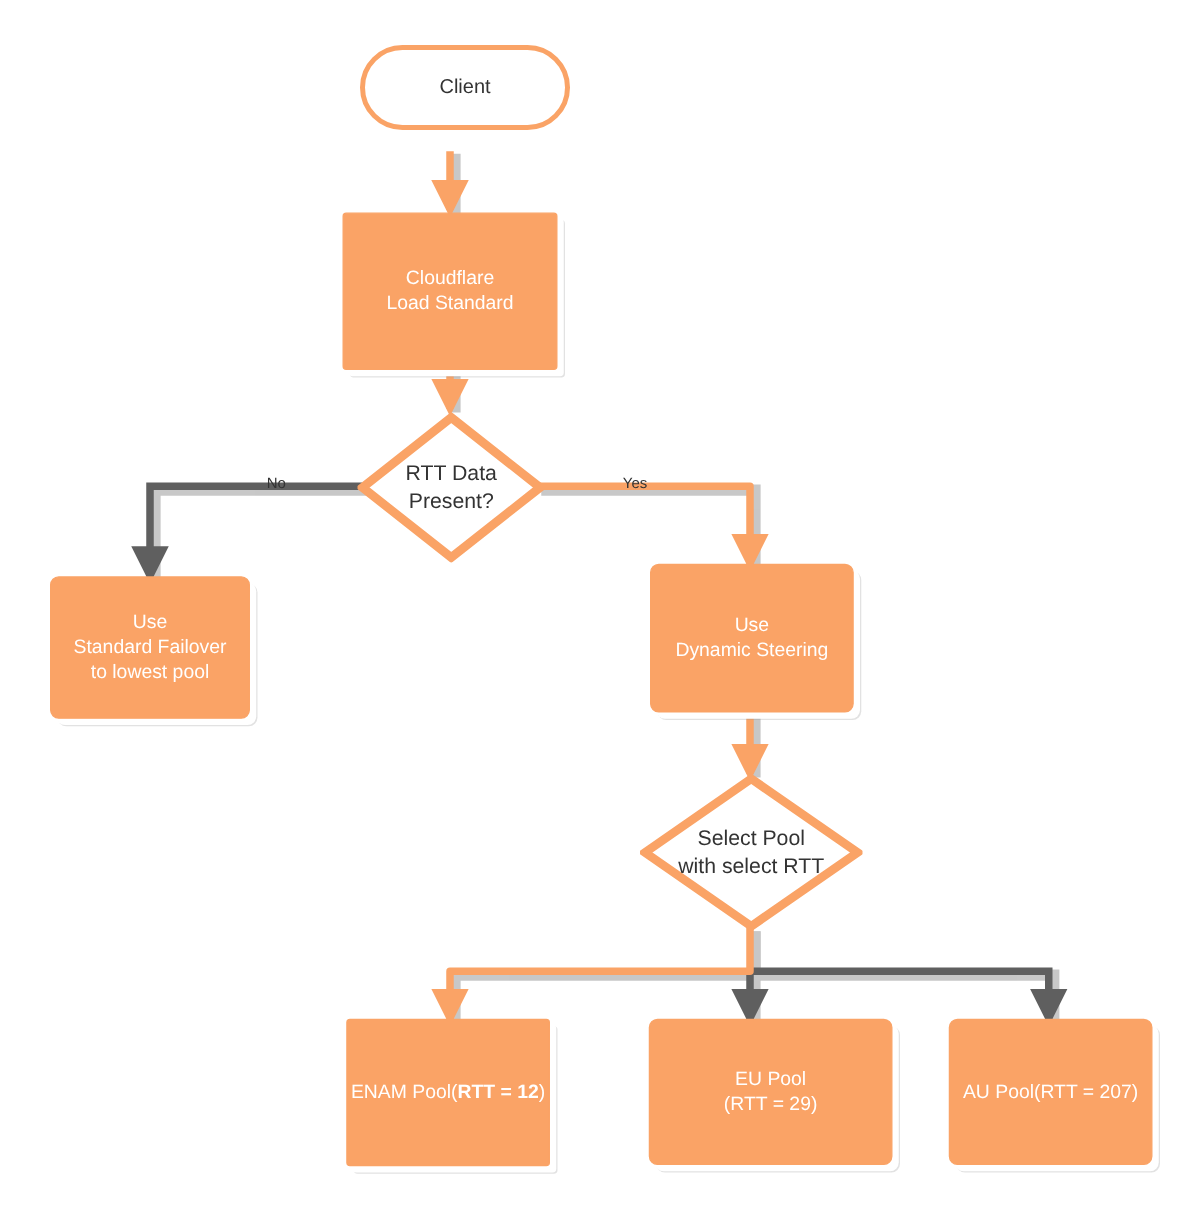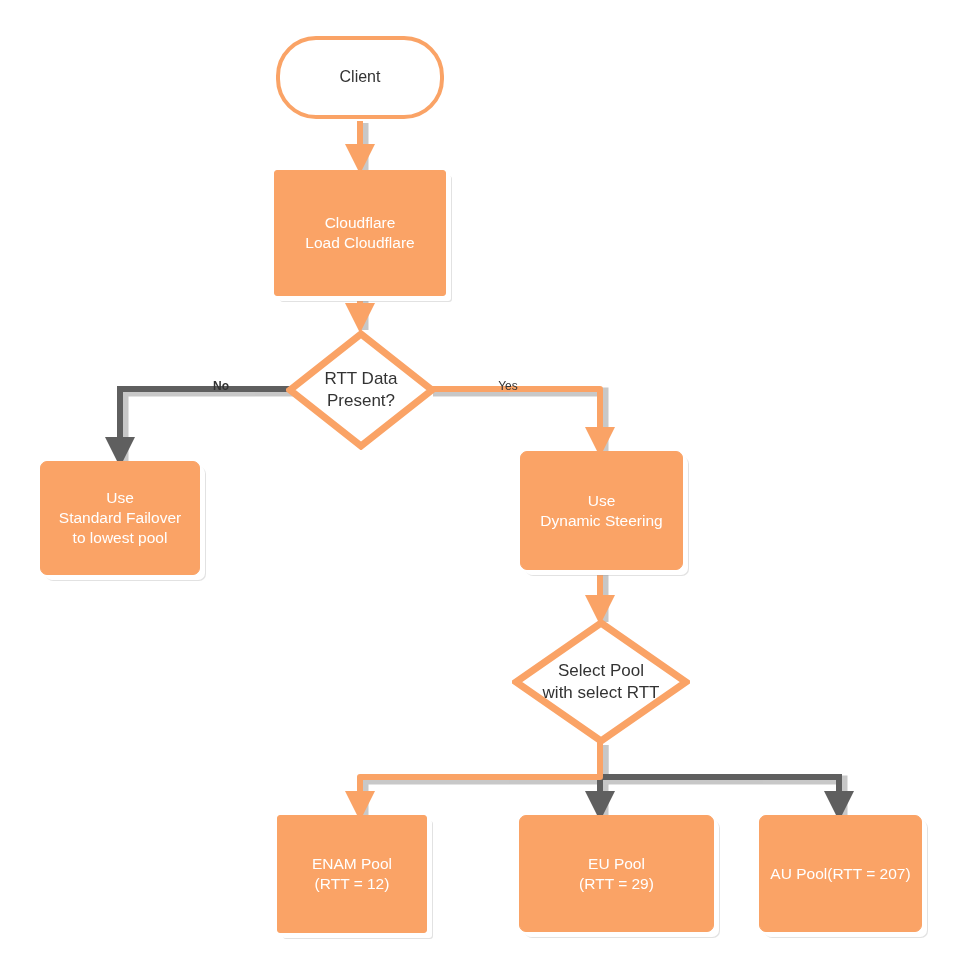--- a/index.html
+++ b/index.html
@@ -83,21 +83,21 @@
     position: absolute;
     z-index: 6;
     font-size: 12px;
     color: #333333;
     background: rgba(232,232,232,0.0);
     padding: 1px 3px;
     text-align: center;
     line-height: 1.1;
   }
   .bold {
-    font-weight: normal;
+    font-weight: bold;
   }
   .thin {
     font-weight: normal;
   }
 </style>
 </head>
 <body>
 
 <div id="canvas">
 
@@ -130,42 +130,42 @@
 
     <g stroke="#faa366" stroke-width="6" fill="none" stroke-linejoin="round">
       <path d="M 360 121 L 360 168" marker-end="url(#arrow-orange)"></path>
       <path d="M 360 296 L 360 327" marker-end="url(#arrow-orange)"></path>
       <path d="M 430 389 L 600 389 L 600 451" marker-end="url(#arrow-orange)"></path>
       <path d="M 600 570 L 600 619" marker-end="url(#arrow-orange)"></path>
       <path d="M 600 742 L 600 777 L 360 777 L 360 815" marker-end="url(#arrow-orange)"></path>
     </g>
   </svg>
 
-  <div class="node node-stadium" style="left:276px; top:36px; width:168px; height:83px;">
+  <div class="node node-stadium" style="left:288px; top:36px; width:168px; height:68px;">
     <span>Client</span>
   </div>
 
   <div class="node node-box sharp" style="left:274px; top:170px; width:172px; height:126px; flex-direction:column;">
     <span>Cloudflare</span>
-    <span>Load Cloudflare</span>
+    <span>Load Standard</span>
   </div>
 
   <div class="node-diamond-wrap" style="left:286px; top:330px; width:150px; height:120px;">
     <svg class="diamond-shape" viewBox="0 0 150 120">
       <polygon points="75,4 146,60 75,116 4,60" fill="#ffffff" stroke="#faa366" stroke-width="7"></polygon>
     </svg>
     <div class="diamond-label">
       <div>
         <div>RTT Data</div>
         <div>Present?</div>
       </div>
     </div>
   </div>
 
-  <div class="edge-label" style="left:203px; top:379px; width:30px;font-weight:bold;">No</div>
+  <div class="edge-label" style="left:203px; top:379px; width:30px;">No</div>
 
   <div class="edge-label" style="left:489px; top:379px; width:32px;">Yes</div>
 
   <div class="node node-box" style="left:40px; top:461px; width:160px; height:114px; flex-direction:column;">
     <span>Use</span>
     <span>Standard Failover</span>
     <span>to lowest pool</span>
   </div>
 
   <div class="node node-box" style="left:520px; top:451px; width:163px; height:119px; flex-direction:column;">
@@ -178,21 +178,21 @@
       <polygon points="89,4 174,63 89,122 4,63" fill="#ffffff" stroke="#faa366" stroke-width="7"></polygon>
     </svg>
     <div class="diamond-label">
       <div>
         <div>Select Pool</div>
         <div>with select RTT</div>
       </div>
     </div>
   </div>
 
-  <div class="node node-box sharp" style="left:277px; top:815px; width:150px; height:118px; flex-direction:column;">
+  <div class="node node-box sharp" style="left:277px; top:815px; width:163px; height:118px; flex-direction:row;">
     <span>ENAM Pool</span>
     <span>
       <span class="thin">(</span><span class="bold">RTT = 12</span><span class="thin">)</span>
     </span>
   </div>
 
   <div class="node node-box" style="left:519px; top:815px; width:195px; height:117px; flex-direction:column;">
     <span>EU Pool</span>
     <span>
       <span>(</span><span>RTT = 29</span><span>)</span>

